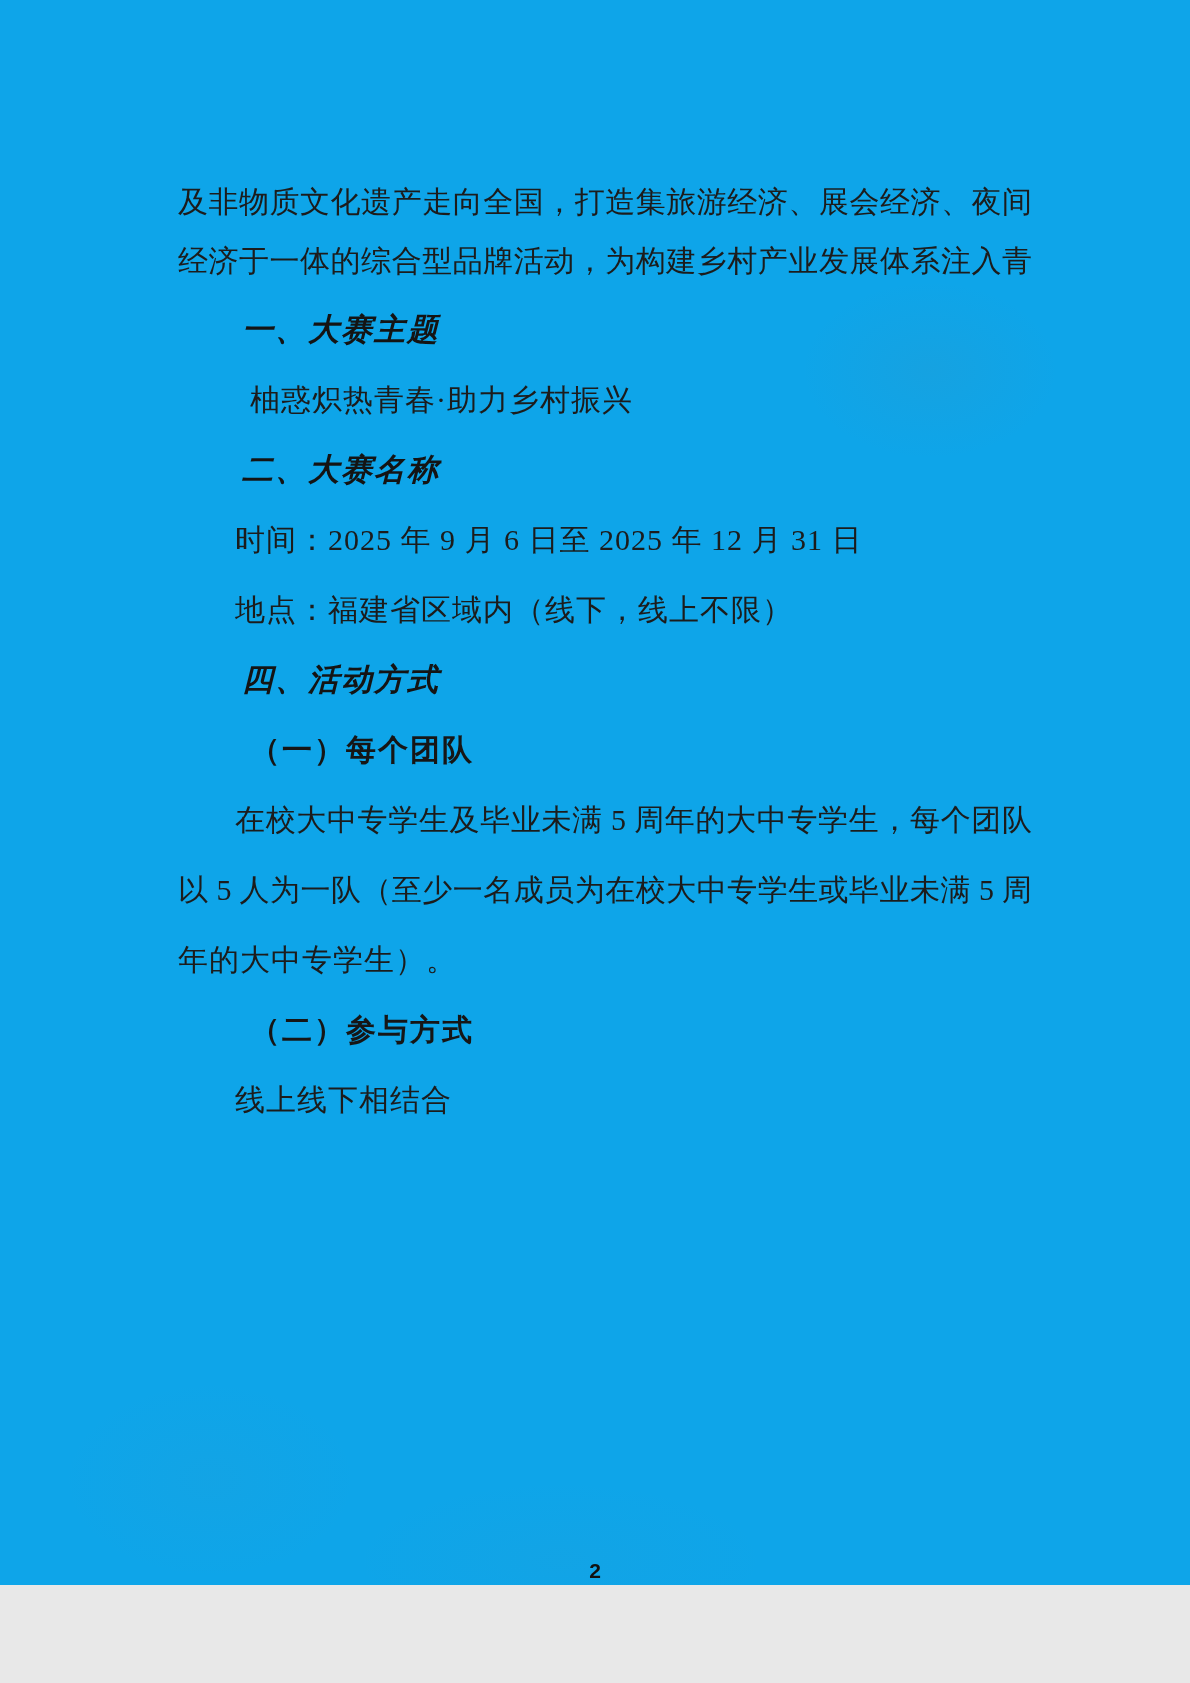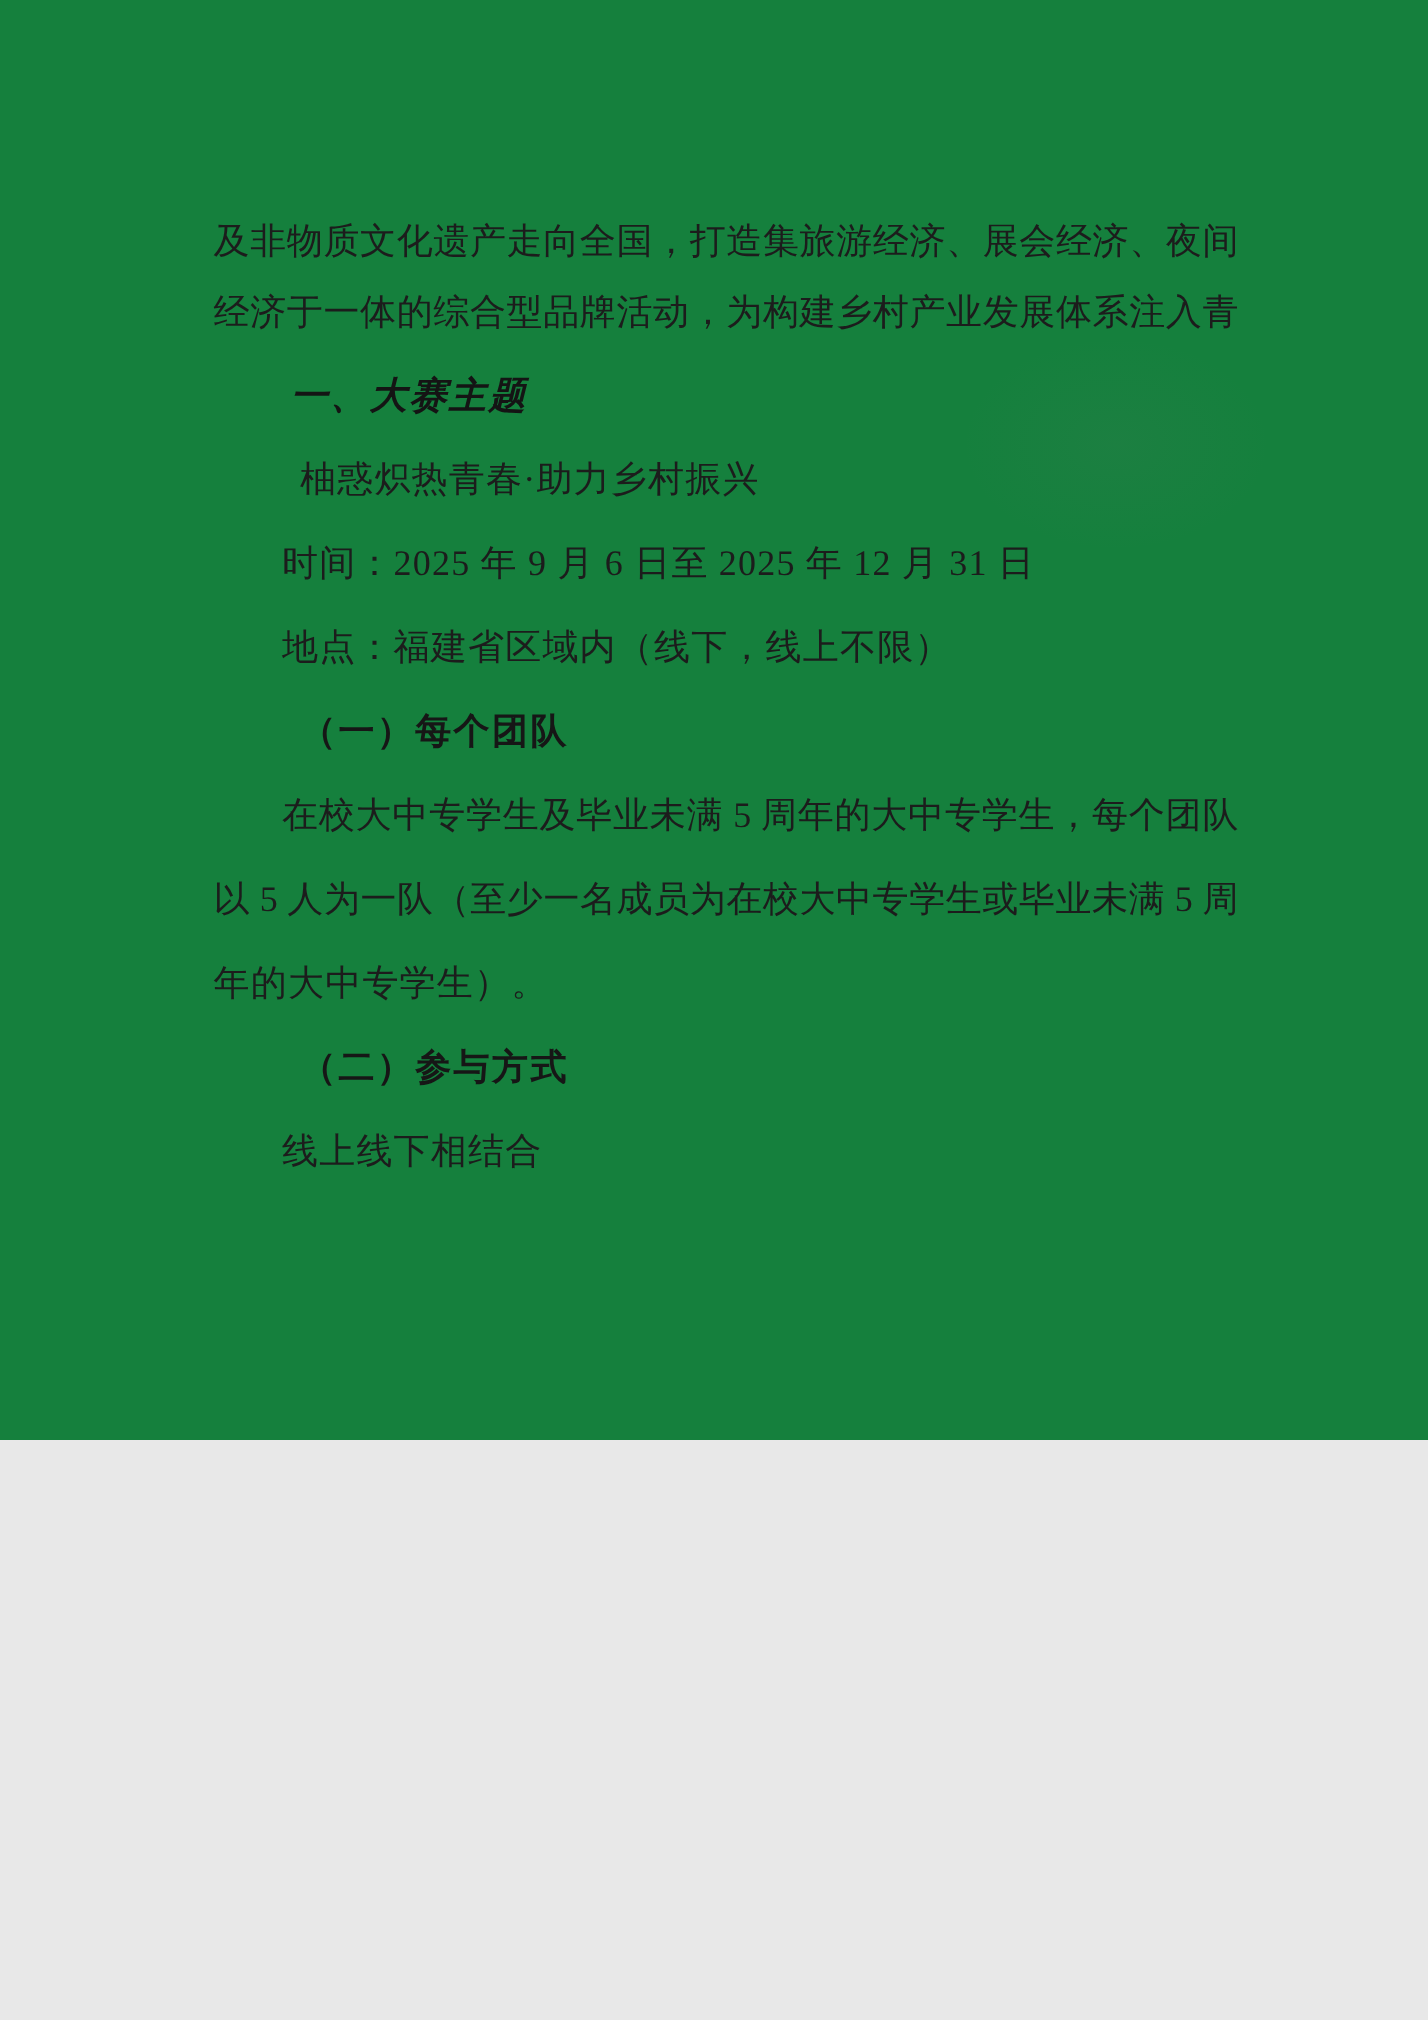--- a/index.html
+++ b/index.html
@@ -4,23 +4,23 @@
 <title>Scanned Document Page</title>
 <style>
   html, body {
     margin: 0;
     padding: 0;
     background: #e8e8e8;
   }
   .page {
     position: relative;
     width: 1190px;
-    height: 1200px;
+    height: 1585px;
     margin: 0 auto;
-    background: #15803d;
+    background: #0ea5e9;
     color: #1c1c1c;
     font-family: "Liberation Serif", "DejaVu Serif", serif;
     overflow: hidden;
   }
   
   .artifact {
     position: absolute;
     pointer-events: none;
   }
   .artifact.a1 {
@@ -103,24 +103,26 @@
   <div class="artifact a3"></div>
 
   <div class="content">
 
     <p class="line j">及非物质文化遗产走向全国，打造集旅游经济、展会经济、夜间</p>
     <p class="line j">经济于一体的综合型品牌活动，为构建乡村产业发展体系注入青</p>
 
     <h2 class="line sp h ind2">一、大赛主题</h2>
     <p class="line sp ind3">柚惑炽热青春·助力乡村振兴</p>
 
+    <h2 class="line sp h ind2">二、大赛名称</h2>
 
     <p class="line sp ind">时间：2025 年 9 月 6 日至 2025 年 12 月 31 日</p>
     <p class="line sp ind">地点：福建省区域内（线下，线上不限）</p>
 
+    <h2 class="line sp h ind2">四、活动方式</h2>
 
     <h3 class="line sp sub ind3">（一）每个团队</h3>
     <p class="line sp j ind">在校大中专学生及毕业未满 5 周年的大中专学生，每个团队</p>
     <p class="line sp j">以 5 人为一队（至少一名成员为在校大中专学生或毕业未满 5 周</p>
     <p class="line sp">年的大中专学生）。</p>
 
     <h3 class="line sp sub ind3">（二）参与方式</h3>
     <p class="line sp ind">线上线下相结合</p>
 
   </div>

